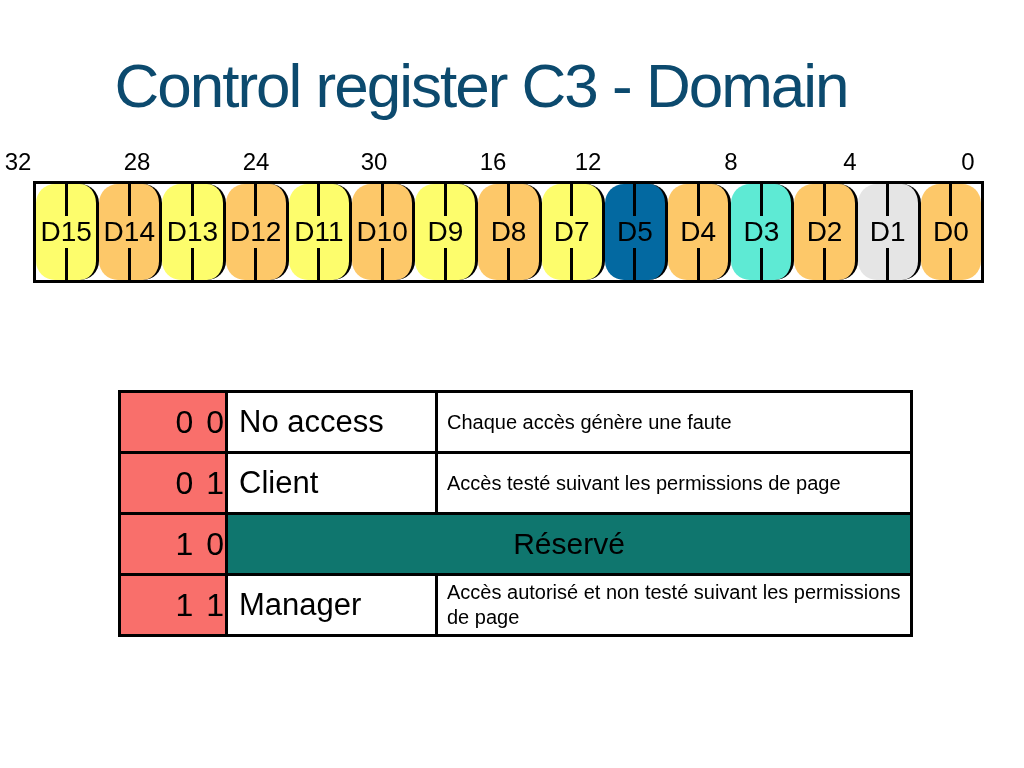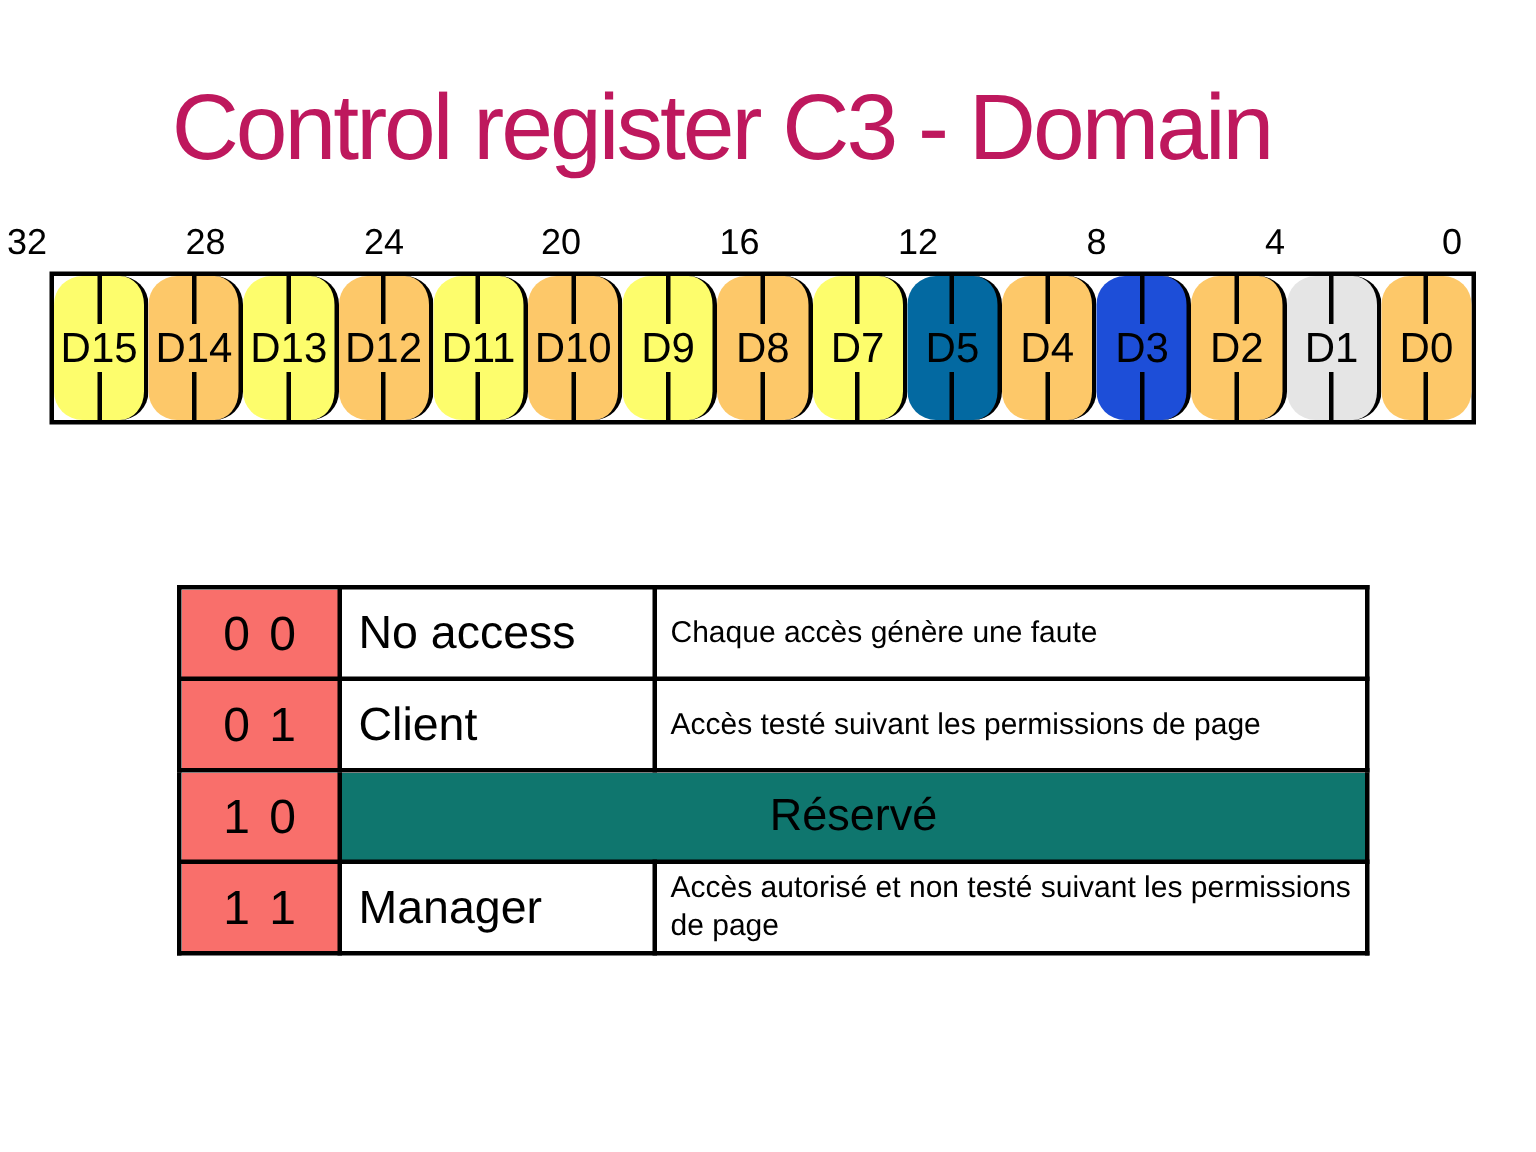--- a/index.html
+++ b/index.html
@@ -17,21 +17,21 @@
   }
   
   .title {
     position: absolute;
     top: 50px;
     left: 0;
     width: 962px;
     text-align: center;
     font-size: 62px;
     letter-spacing: -2px;
-    color: #be185d;
+    color: #0c4a6e;
     white-space: nowrap;
   }
   
   .bit-scale-label {
     position: absolute;
     top: 148px;
     width: 60px;
     text-align: center;
     font-size: 24px;
     color: #000000;
@@ -83,21 +83,21 @@
     table-layout: fixed;
   }
   .access-table td {
     border: 3px solid #000000;
     height: 56px;
     color: #000000;
     background: #ffffff;
     overflow: hidden;
   }
   td.code-cell {
-    text-align: center;
+    text-align: right;
     font-size: 32px;
     word-spacing: 4px;
   }
   td.name-cell {
     font-size: 31px;
     padding-left: 11px;
   }
   td.desc-cell {
     font-size: 20px;
     line-height: 1.25;
@@ -112,23 +112,23 @@
 </head>
 <body style="background: rgb(255, 255, 255);">
 
 <div class="slide">
 
   <div class="title">Control register C3 - Domain</div>
 
   <div class="bit-scale-label" style="left:-12px">32</div>
   <div class="bit-scale-label" style="left:107px">28</div>
   <div class="bit-scale-label" style="left:226px">24</div>
-  <div class="bit-scale-label" style="left:344px">20</div>
+  <div class="bit-scale-label" style="left:344px">30</div>
   <div class="bit-scale-label" style="left:463px">16</div>
-  <div class="bit-scale-label" style="left:582px">12</div>
+  <div class="bit-scale-label" style="left:558px">12</div>
   <div class="bit-scale-label" style="left:701px">8</div>
   <div class="bit-scale-label" style="left:820px">4</div>
   <div class="bit-scale-label" style="left:938px">0</div>
 
   <div class="register">
     <div class="field" style="background: rgb(253, 253, 108);">
         <span class="field-label">D15</span>
       </div>
     <div class="field" style="background: rgb(253, 200, 105);">
         <span class="field-label">D14</span>
@@ -153,21 +153,21 @@
       </div>
     <div class="field" style="background: rgb(253, 253, 108);">
         <span class="field-label">D7</span>
       </div>
     <div class="field" style="background: #0369a1;">
         <span class="field-label">D5</span>
       </div>
     <div class="field" style="background: rgb(253, 200, 105);">
         <span class="field-label">D4</span>
       </div>
-    <div class="field" style="background: #1d4ed8;">
+    <div class="field" style="background: #5eead4;">
         <span class="field-label">D3</span>
       </div>
     <div class="field" style="background: rgb(253, 200, 105);">
         <span class="field-label">D2</span>
       </div>
     <div class="field" style="background: #e5e5e5;">
         <span class="field-label">D1</span>
       </div>
     <div class="field" style="background: rgb(253, 200, 105);">
         <span class="field-label">D0</span>

